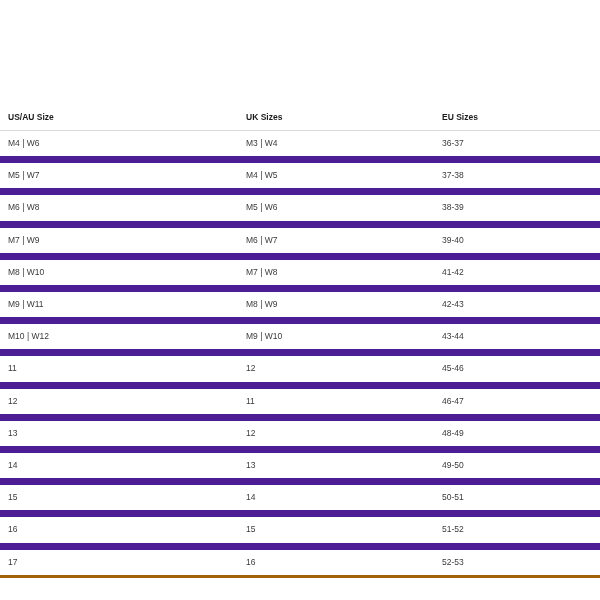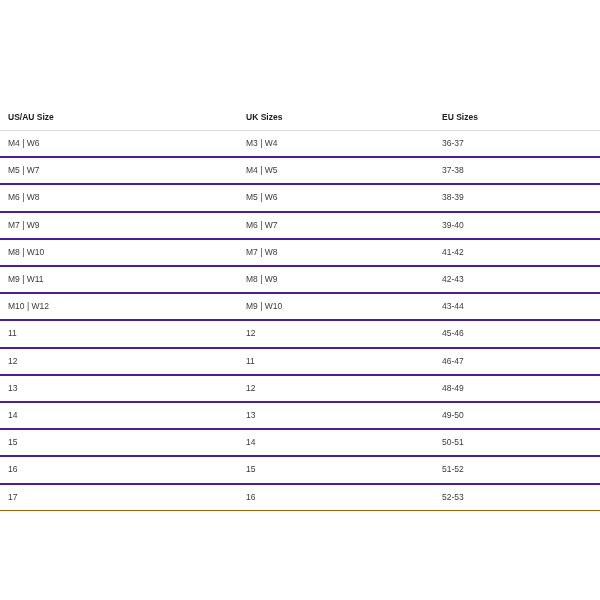--- a/index.html
+++ b/index.html
@@ -45,24 +45,24 @@
     height: 26px;
     line-height: 26px;
     border-bottom: 1px solid #d9d9d9;
   }
   table.size-table td {
     font-size: 8.5px;
     font-weight: normal;
     color: #3a3a3a;
     height: 25.2px;
     line-height: 25.2px;
-    border-bottom: 2px solid #4c1d95;
+    border-bottom: 7px solid #4c1d95;
   }
   table.size-table tr.last-row td {
-    border-bottom: 1px solid #a16207;
+    border-bottom: 3px solid #a16207;
   }
   .c0 { width: 236px; padding-left: 8px !important; }
   .c1 { width: 196px; padding-left: 2px !important; }
   .c2 { width: 168px; padding-left: 0px !important; }
 </style>
 </head>
 <body>
 
 <div class="page">
   <div class="table-wrap">

